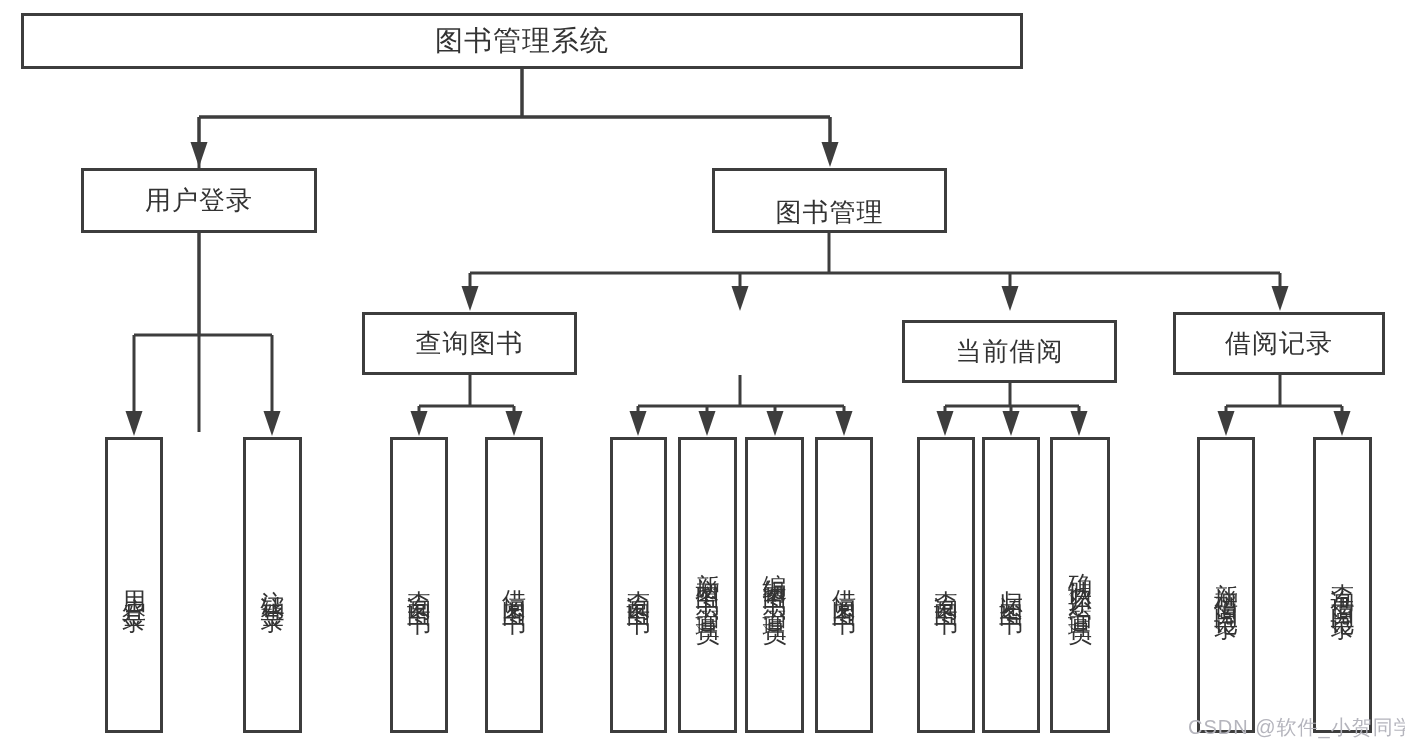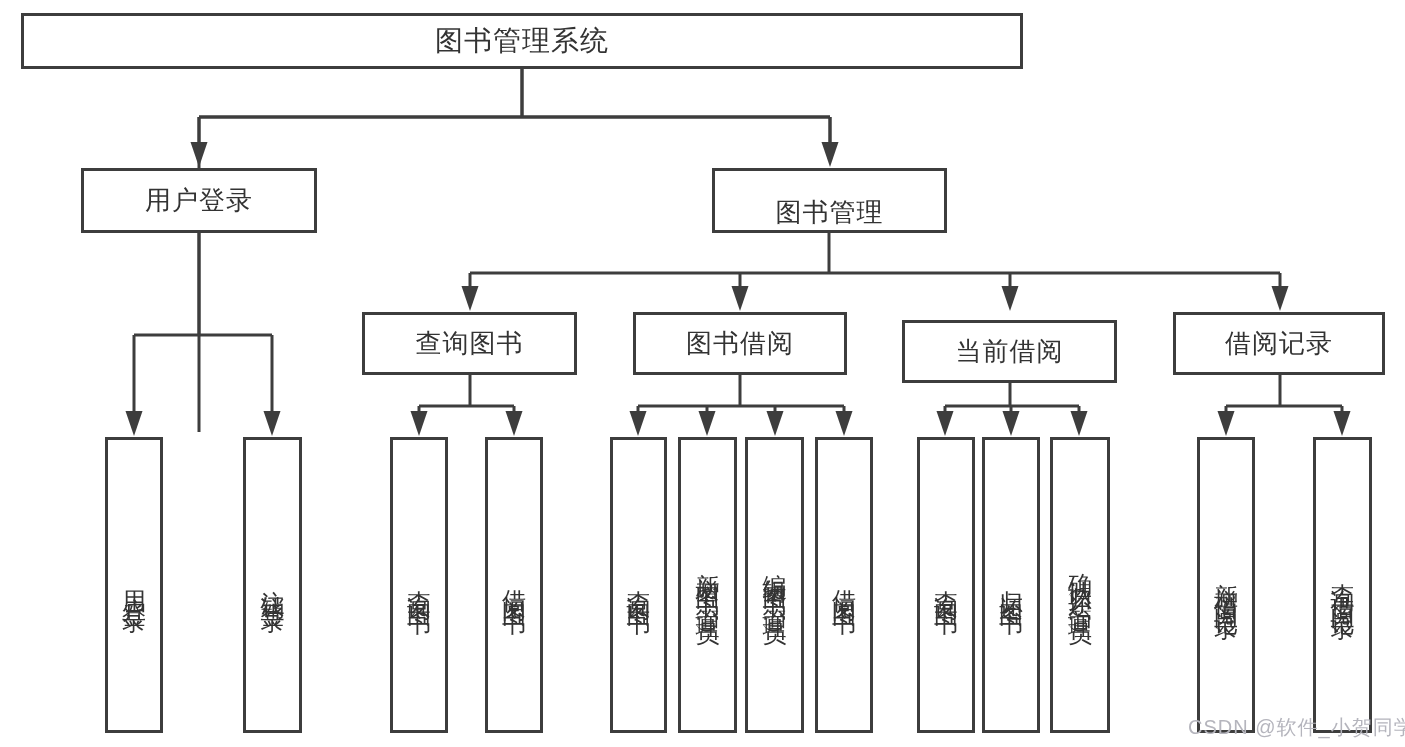--- a/index.html
+++ b/index.html
@@ -109,23 +109,20 @@
   <div class="node h" style="left:81px; top:168px; width:236px; height:65px;">
     <span>用户登录</span>
   </div>
   <div class="node h" style="left:712px; top:168px; width:235px; height:65px;align-items:flex-end;">
     <span>图书管理</span>
   </div>
 
   <div class="node h" style="left:362px; top:312px; width:215px; height:63px;">
     <span>查询图书</span>
   </div>
-  <div class="node h" style="left:633px; top:312px; width:214px; height:63px;">
-    <span>图书借阅</span>
-  </div>
   <div class="node h" style="left:902px; top:320px; width:215px; height:63px;">
     <span>当前借阅</span>
   </div>
   <div class="node h" style="left:1173px; top:312px; width:212px; height:63px;">
     <span>借阅记录</span>
   </div>
 
   <div class="node v" style="left:105px; top:437px; width:58px; height:296px;">
     <span>用户登录</span>
   </div>

